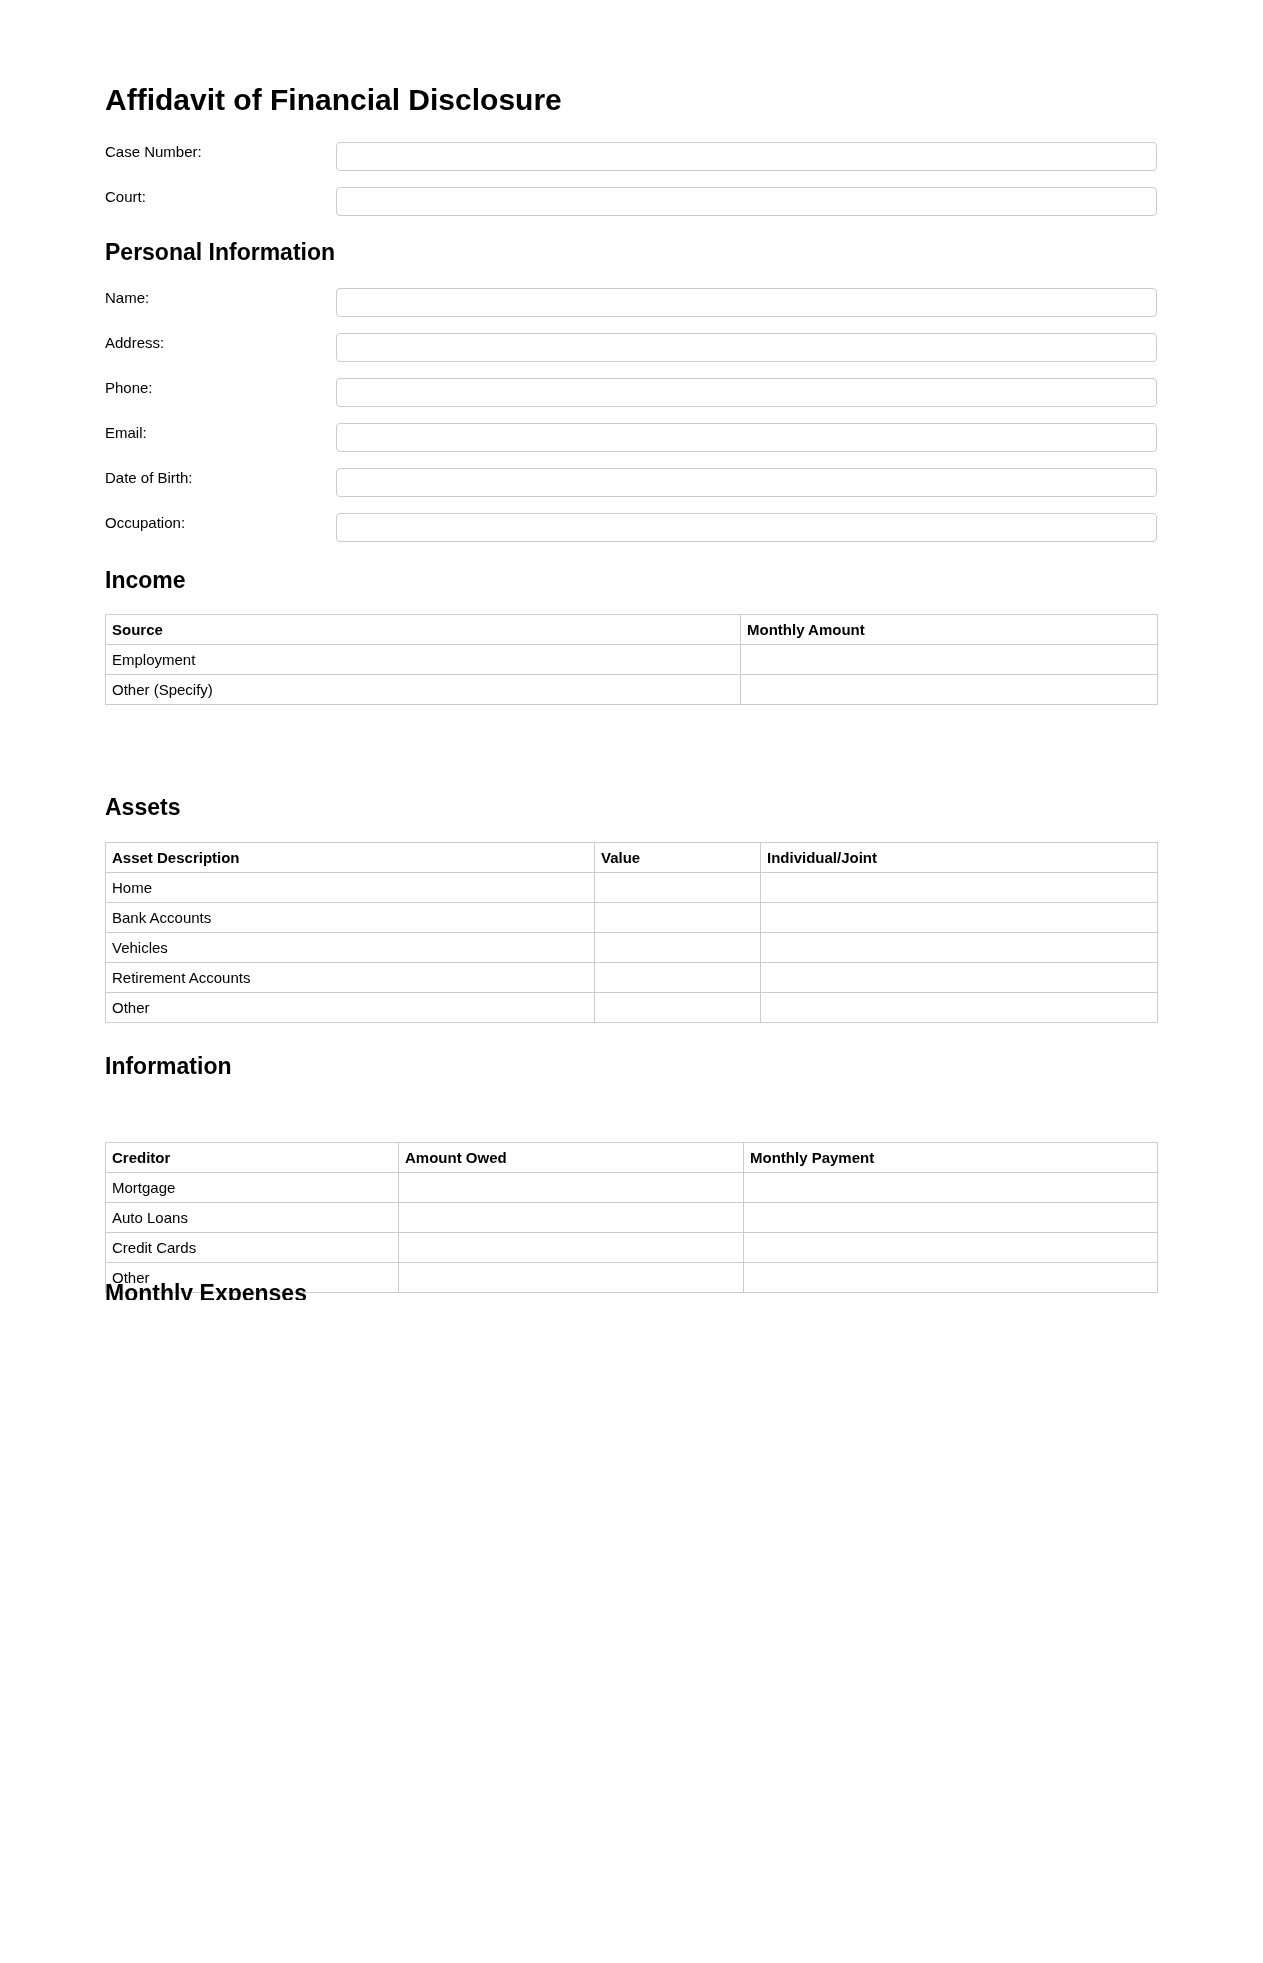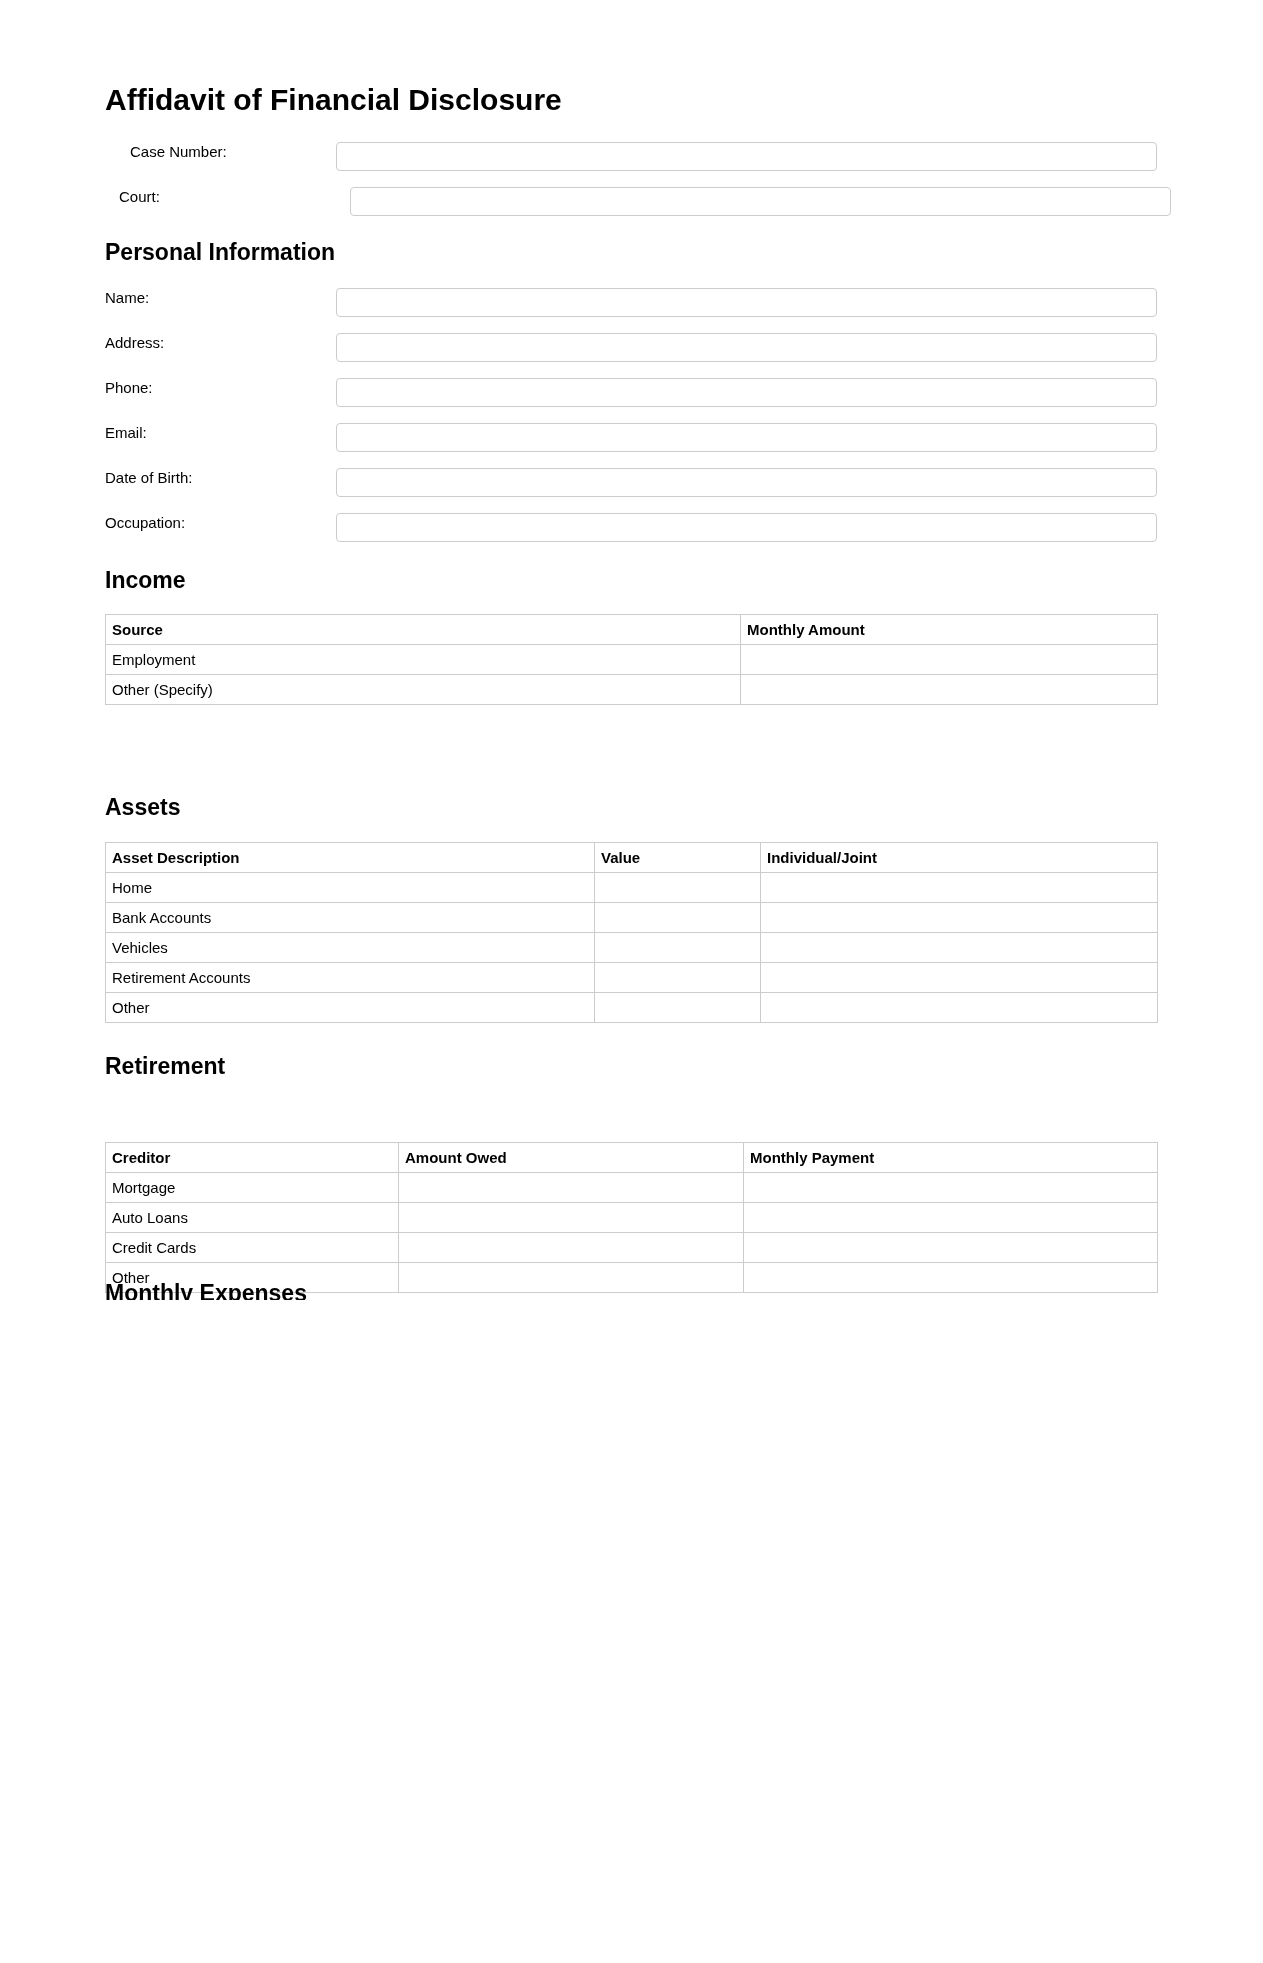--- a/index.html
+++ b/index.html
@@ -21,24 +21,24 @@
   </style>
 </head>
 <body>
 
 <div class="viewport">
   <div class="page">
 
     <h1>Affidavit of Financial Disclosure</h1>
 
     <div class="field-row" style="top:142px;">
-      <span class="field-label" style="top:1px;margin-left:25px;">Case Number:</span>
+      <span class="field-label" style="top:1px;">Case Number:</span>
       <input class="field-input" type="text" value="" style="">
     </div>
-    <div class="field-row" style="top:187px;margin-left:14px;">
+    <div class="field-row" style="top:187px;">
       <span class="field-label" style="top:1px;">Court:</span>
       <input class="field-input" type="text" value="" style="">
     </div>
 
     <h2 style="top:237px;">Personal Information</h2>
 
     <div class="field-row" style="top:288px;">
       <span class="field-label" style="top:1px;">Name:</span>
       <input class="field-input" type="text" value="" style="">
     </div>
@@ -119,21 +119,21 @@
         <td></td>
       </tr>
       <tr>
         <td>Other</td>
         <td></td>
         <td></td>
       </tr>
     </tbody>
       </table>
 
-    <h2 style="top:1051px;">Retirement</h2>
+    <h2 style="top:1051px;">Information</h2>
     <table style="top:1102px;margin-top:40px;">
       <colgroup>
           <col style="width:293px">
           <col style="width:345px">
           <col style="width:414px">
         </colgroup>
       <tbody>
           <tr>
         <th>Creditor</th>
         <th>Amount Owed</th>

